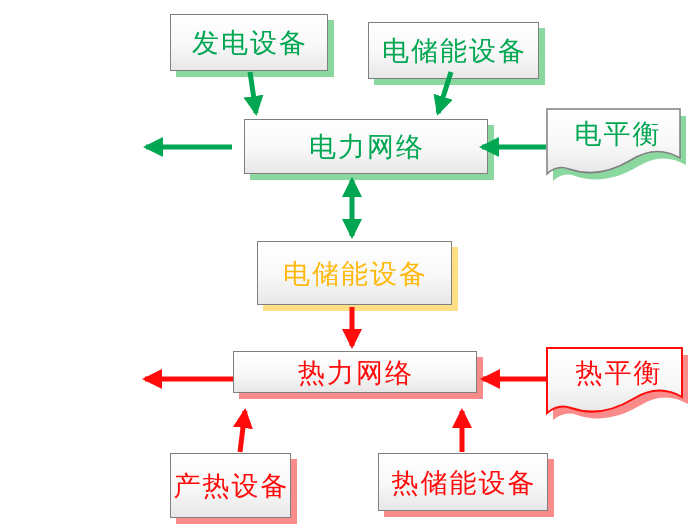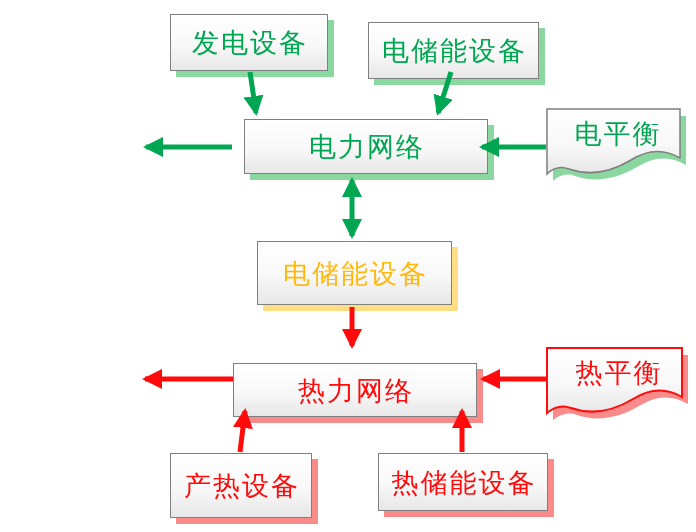--- a/index.html
+++ b/index.html
@@ -68,26 +68,26 @@
 
 
   <div class="node box electric" style="left:244px; top:119px; width:244px; height:55px;">
     <span class="label">电力网络</span>
   </div>
 
   <div class="node box conversion" style="left:257px; top:241px; width:195px; height:64px;">
     <span class="label">电储能设备</span>
   </div>
 
-  <div class="node box thermal" style="left:233px; top:363px; width:244px; height:54px;">
+  <div class="node box thermal" style="left:233px; top:351px; width:244px; height:42px;">
     <span class="label">热力网络</span>
   </div>
 
 
-  <div class="node box thermal" style="left:170px; top:453px; width:142px; height:65px;">
+  <div class="node box thermal" style="left:170px; top:453px; width:121px; height:65px;">
     <span class="label">产热设备</span>
   </div>
 
   <div class="node box thermal" style="left:378px; top:453px; width:170px; height:58px;">
     <span class="label">热储能设备</span>
   </div>
 
   <div class="doc node thermal" style="left:546px; top:347px; width:144px; height:80px;">
     <svg width="144" height="80" viewBox="0 0 144 80">
       <defs>

